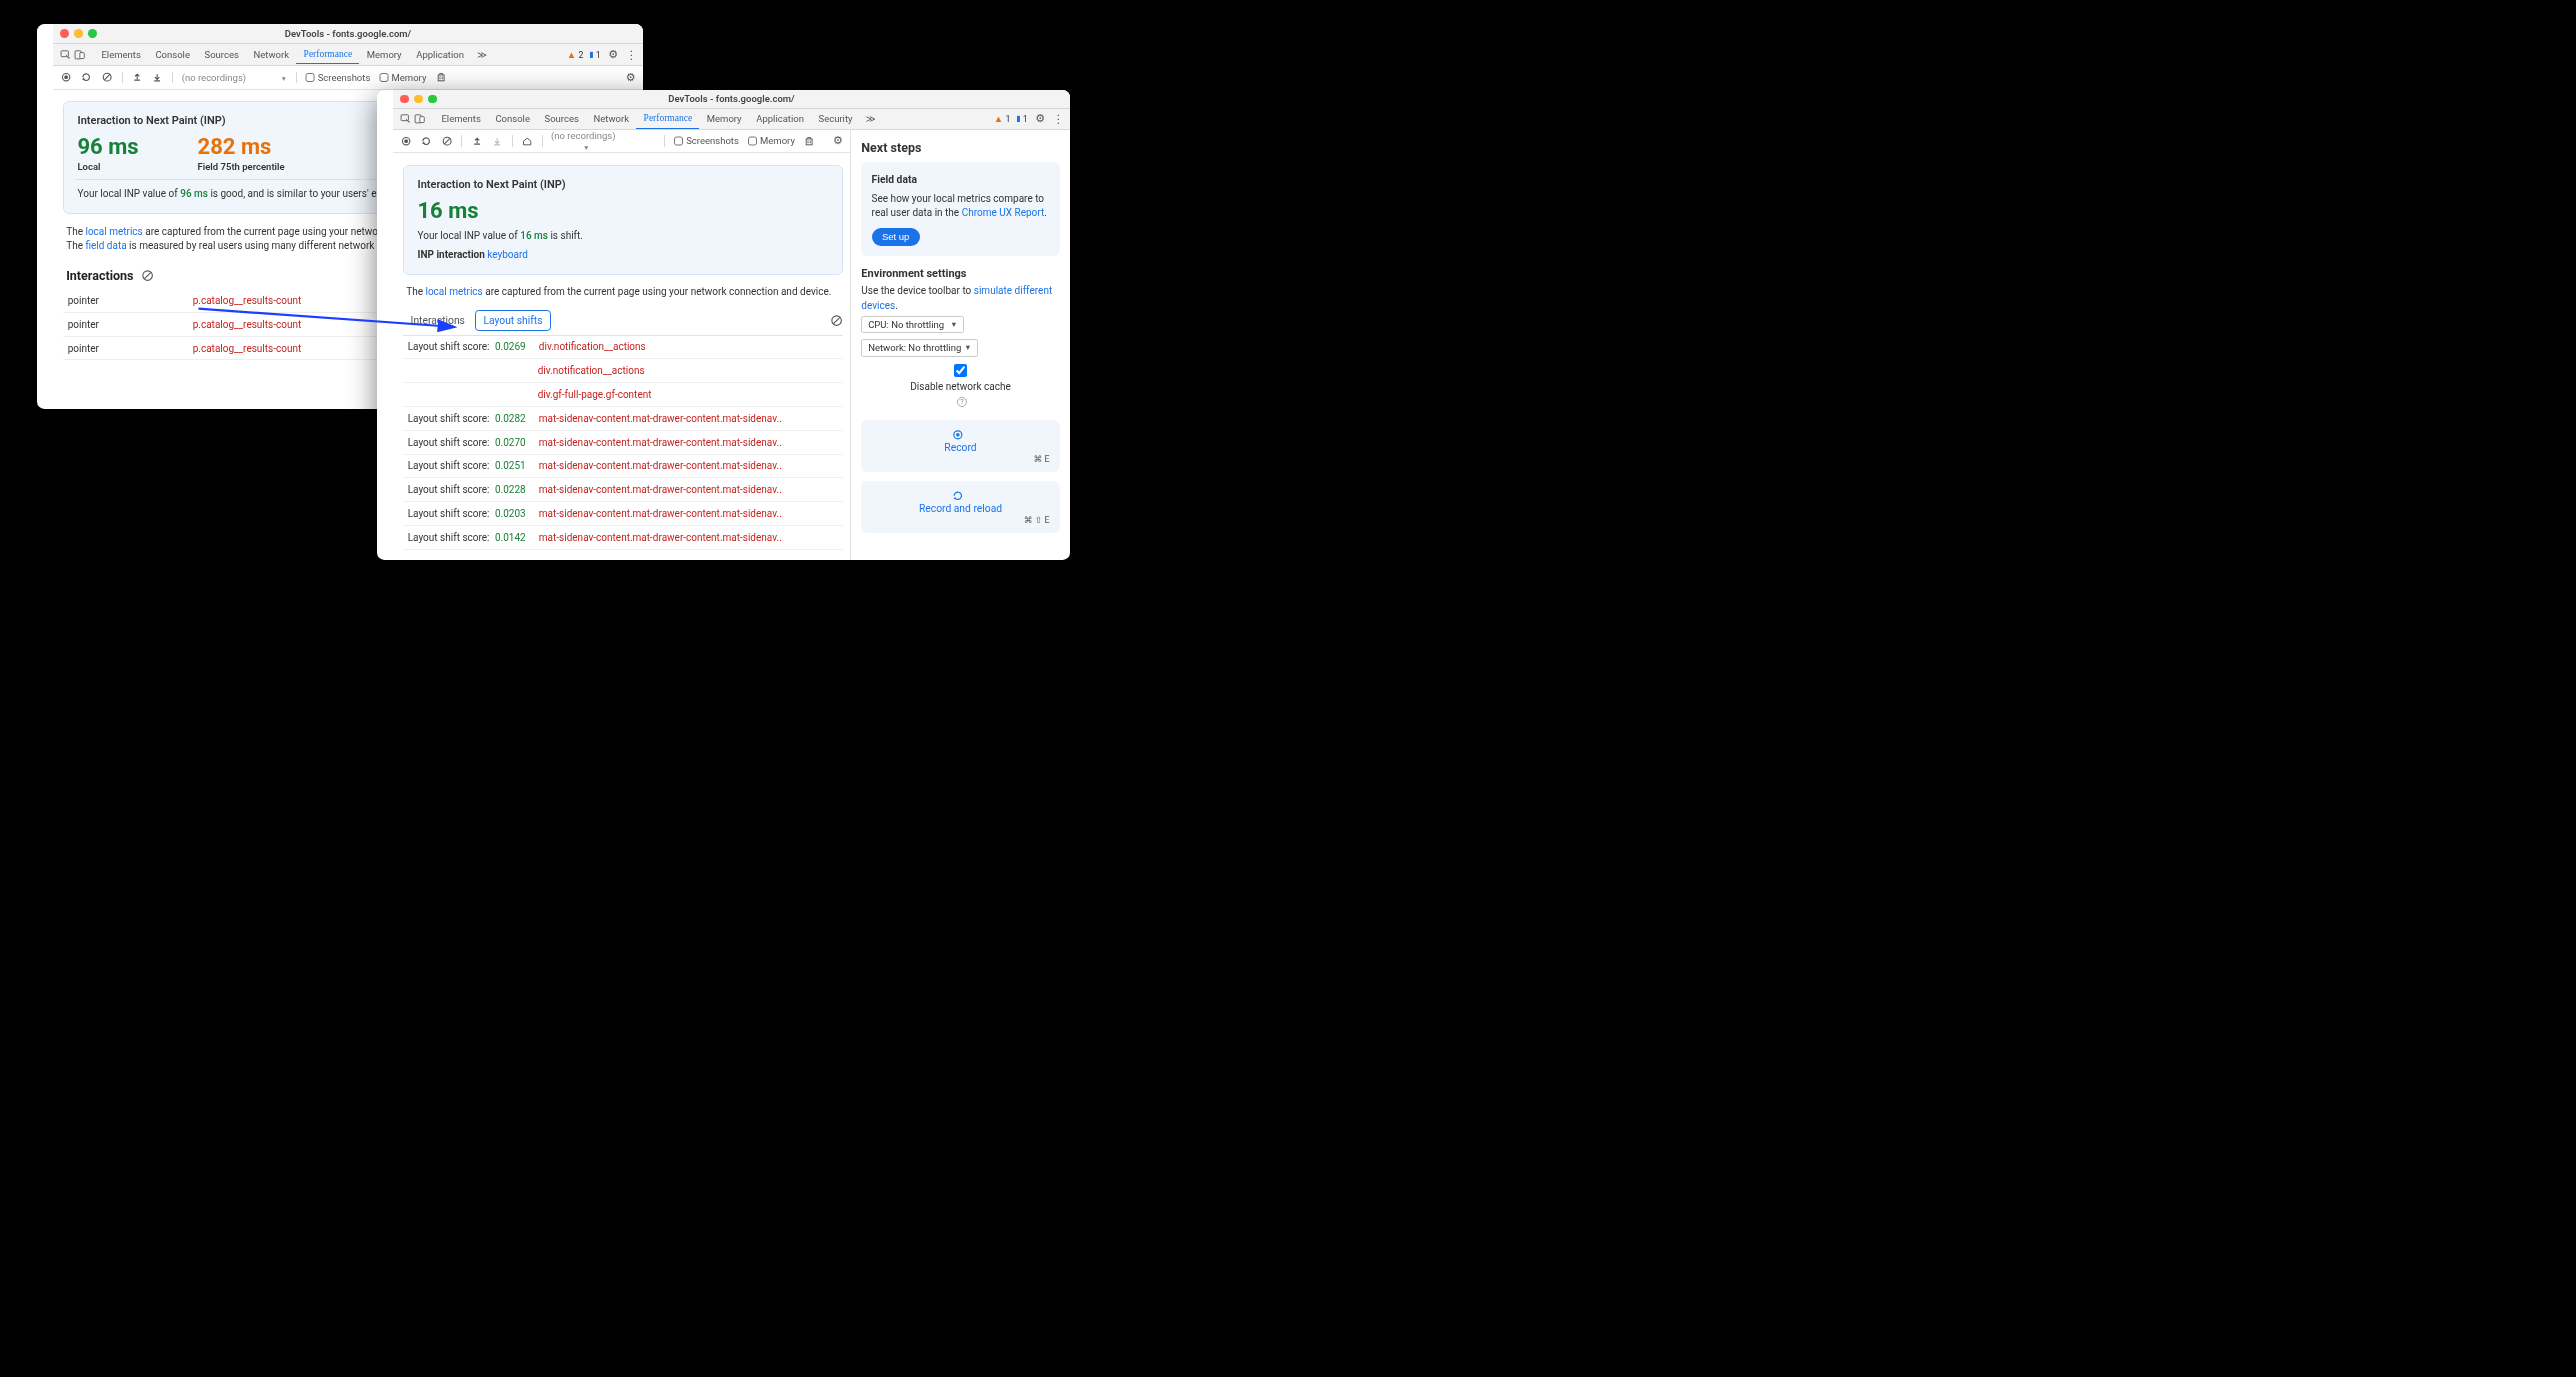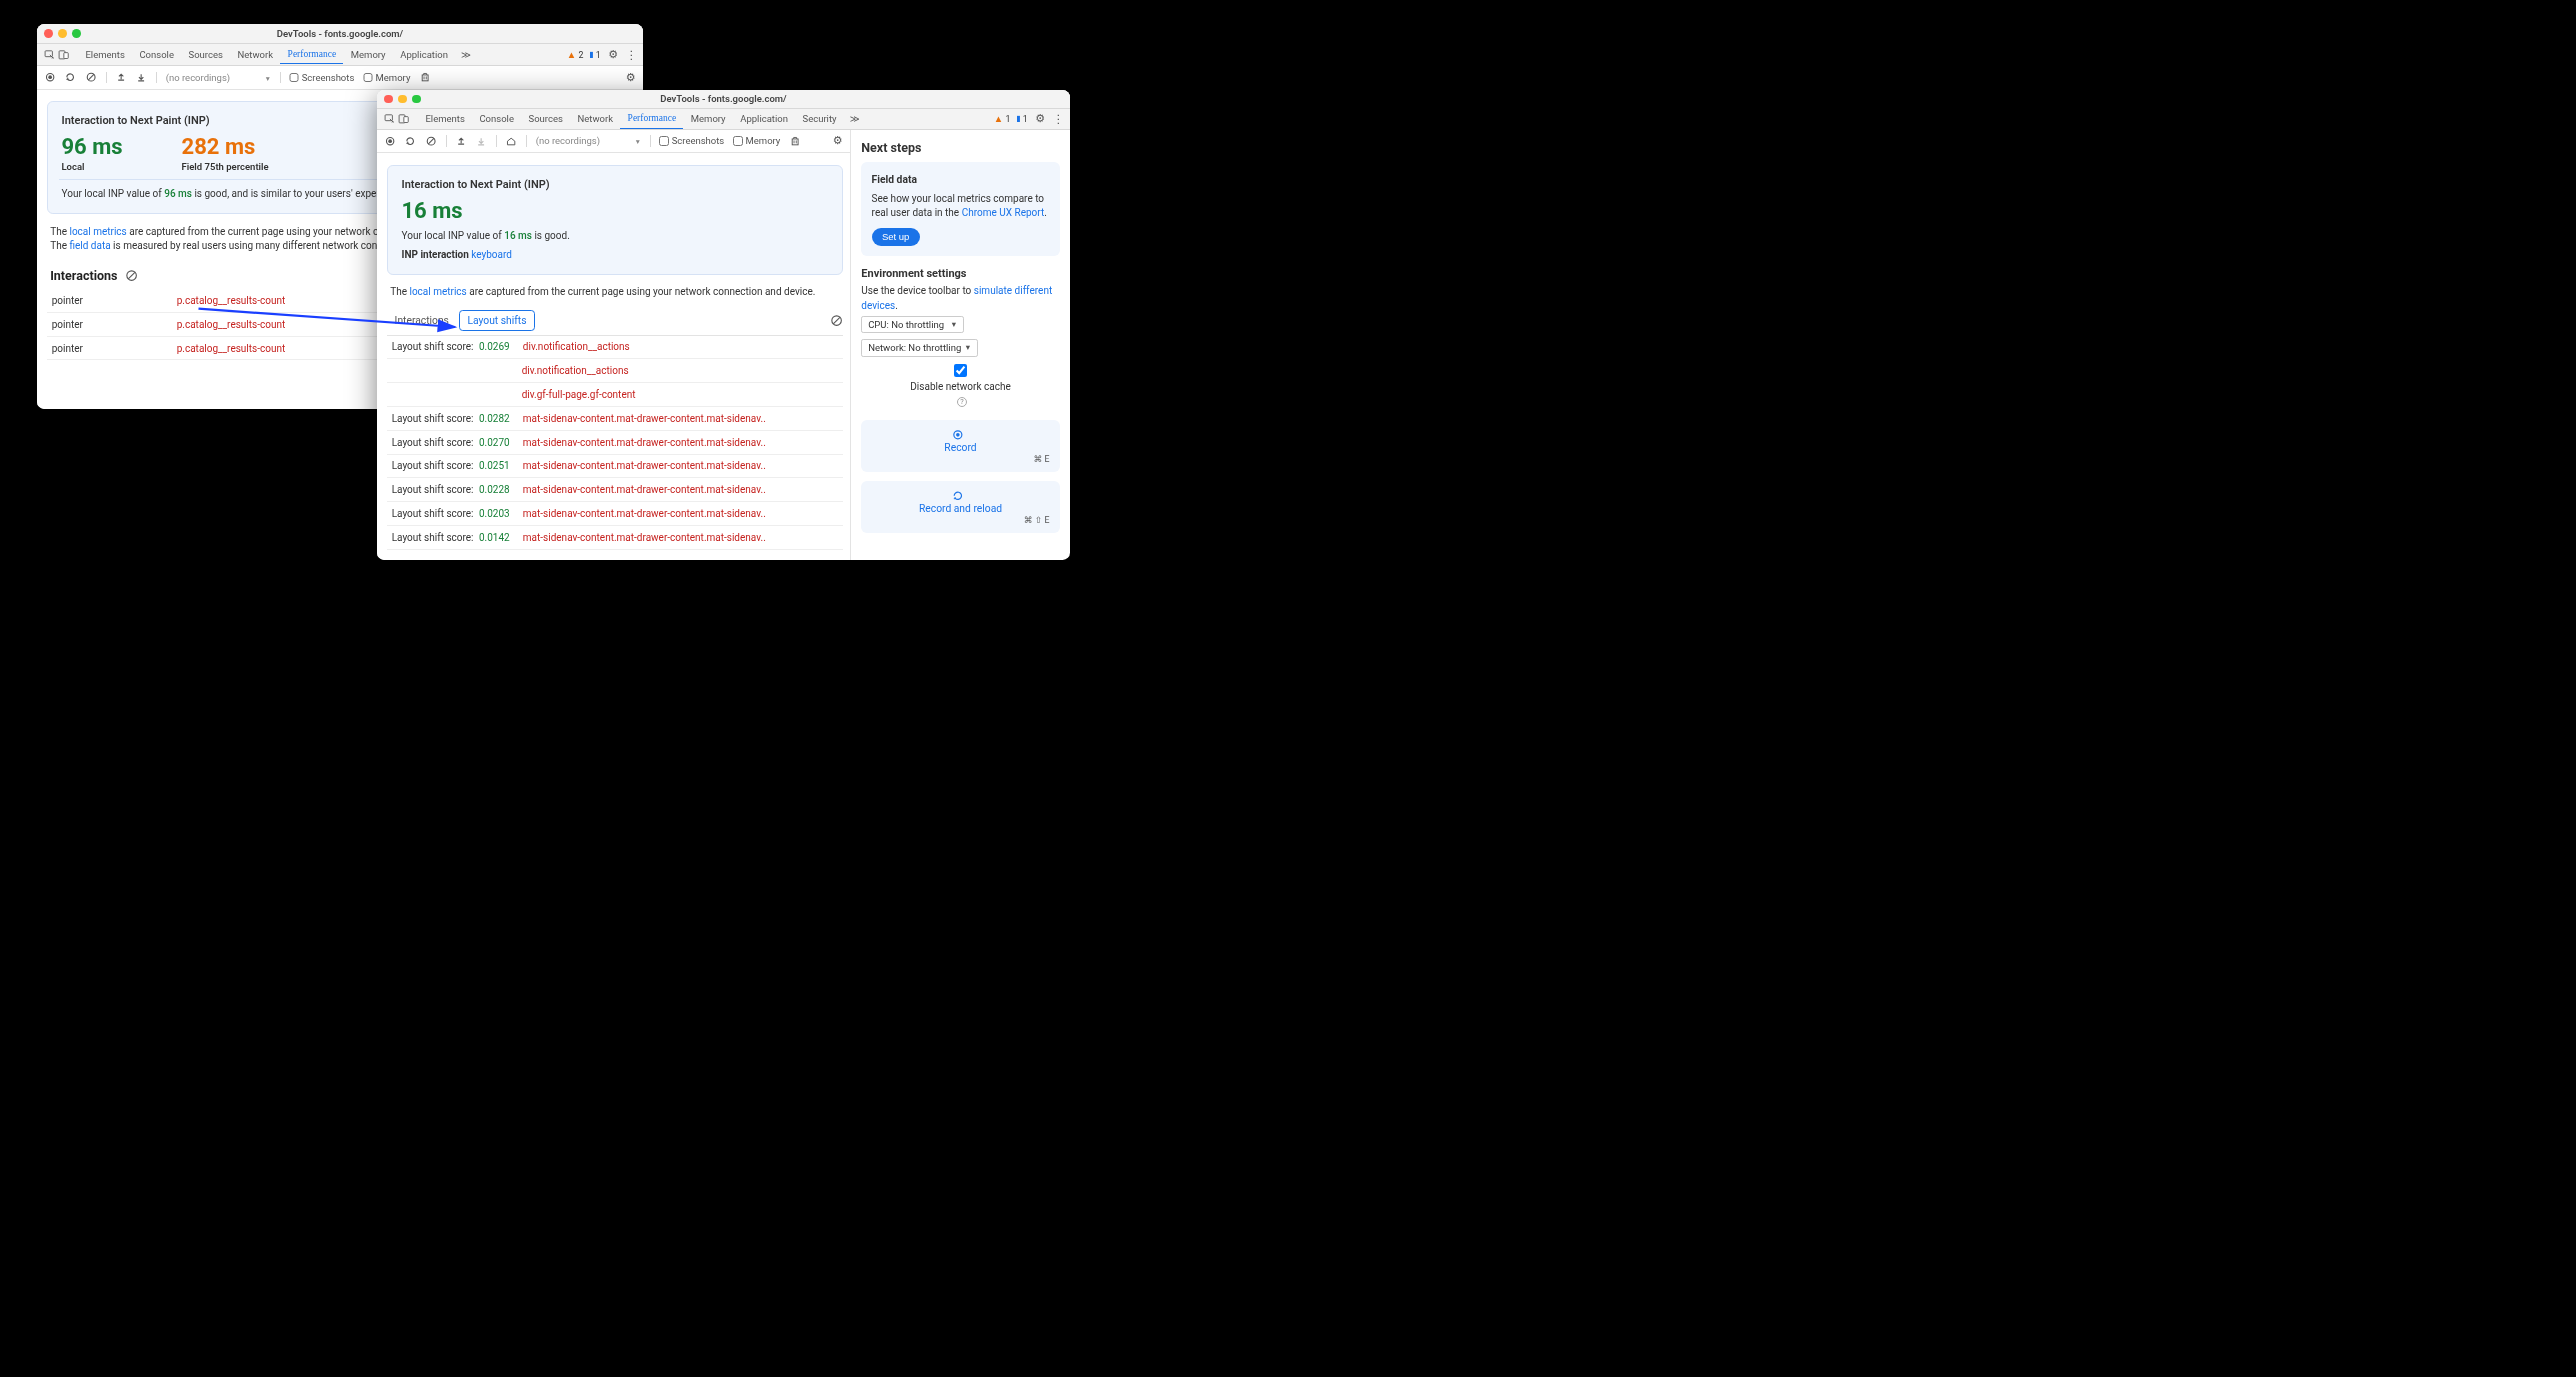--- a/index.html
+++ b/index.html
@@ -14,20 +14,21 @@
     overflow: hidden;
   }
   .window {
     position: absolute;
     background: #fff;
     border-radius: 7.3px;
     box-shadow: 0 7.3px 29px rgba(0,0,0,0.5);
     overflow: hidden;
     display: flex;
     flex-direction: column;
+    padding-left: 16px;
   }
   .win1 { left: 37px; top: 23.5px; width: 606px; height: 385px; }
   .win2 { left: 377px; top: 90px; width: 693px; height: 470px; }
   .titlebar {
     height: 20.6px;
     background: #f3f3f3;
     border-bottom: 0.7px solid #d8d8d8;
     display: flex;
     align-items: center;
     padding: 0 7.3px;
@@ -394,21 +395,21 @@
           </div>
         <div style="flex:1"></div>
         <div class="gear">⚙</div>
       </div>
       <div class="content">
         <div class="content-inner" style="padding-right:7.3px;">
           <div class="card">
             <h3>Interaction to Next Paint (INP)</h3>
             <div class="metric-big green">16 ms</div>
             <div class="body-text" style="margin-top:5.9px;">
-              <span>Your local INP value of </span><span class="green-inline">16 ms</span><span> is good.</span>
+              <span>Your local INP value of </span><span class="green-inline">16 ms</span><span> is shift.</span>
             </div>
             <div class="body-text" style="margin-top:4.4px;">
               <b><span>INP interaction </span></b><a class="link">keyboard</a>
             </div>
           </div>
           <div class="body-text tight">
             <span>The </span><a class="link">local metrics</a><span> are captured from the current page using your network connection and device.</span>
           </div>
           <div class="tablist">
             <div class="t">Interactions</div>

